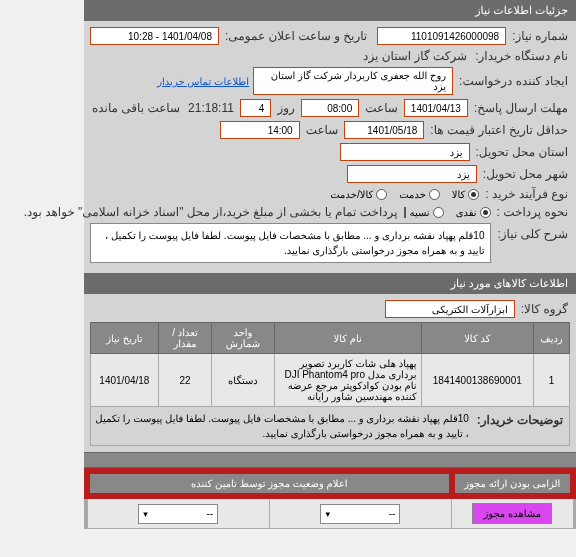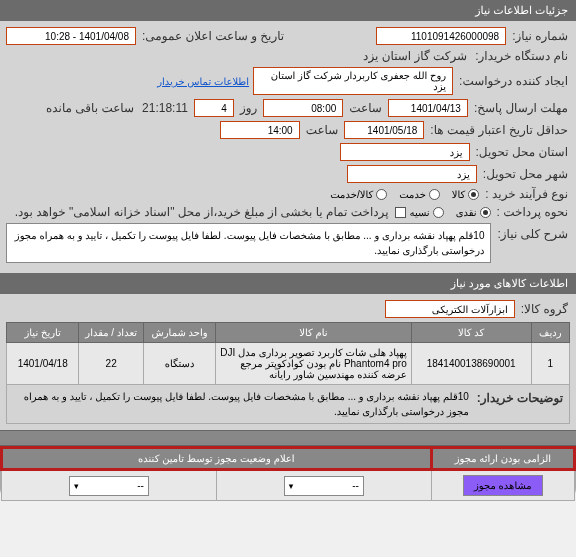--- a/index.html
+++ b/index.html
@@ -8,23 +8,22 @@
   box-sizing: border-box;
 }
 body {
   font-family: Tahoma, Arial, sans-serif;
   font-size: 11px;
   background: #f0f0f0;
   width: 576px;
   direction: rtl;
 }
 .container {
-  width: 576px;
+  width: 492px;
   background: #a8a8a8;
-  border-radius: 13px;
 }
 .section-header {
   background: #6b6b6b;
   color: #fff;
   padding: 4px 8px;
   font-size: 11px;
   text-align: right;
 }
 .section-body {
   background: #d4d4d4;
@@ -137,24 +136,24 @@
   border-top: 1px solid #666;
   border-bottom: 1px solid #666;
 }
 .bottom-table th {
   background: #888;
   color: #fff;
   padding: 4px;
   font-size: 10px;
   font-weight: normal;
   text-align: center;
-  border: 3px solid #b91c1c;
+  border: 6px solid #b91c1c;
 }
 .btn {
-  background: #8b5cf6;
+  background: #d946ef;
   border: 1px solid #888;
   padding: 4px 10px;
   font-size: 10px;
   cursor: pointer;
   font-family: inherit;
 }
 .select-like {
   background: #fff;
   border: 1px solid #888;
   padding: 2px 4px;

